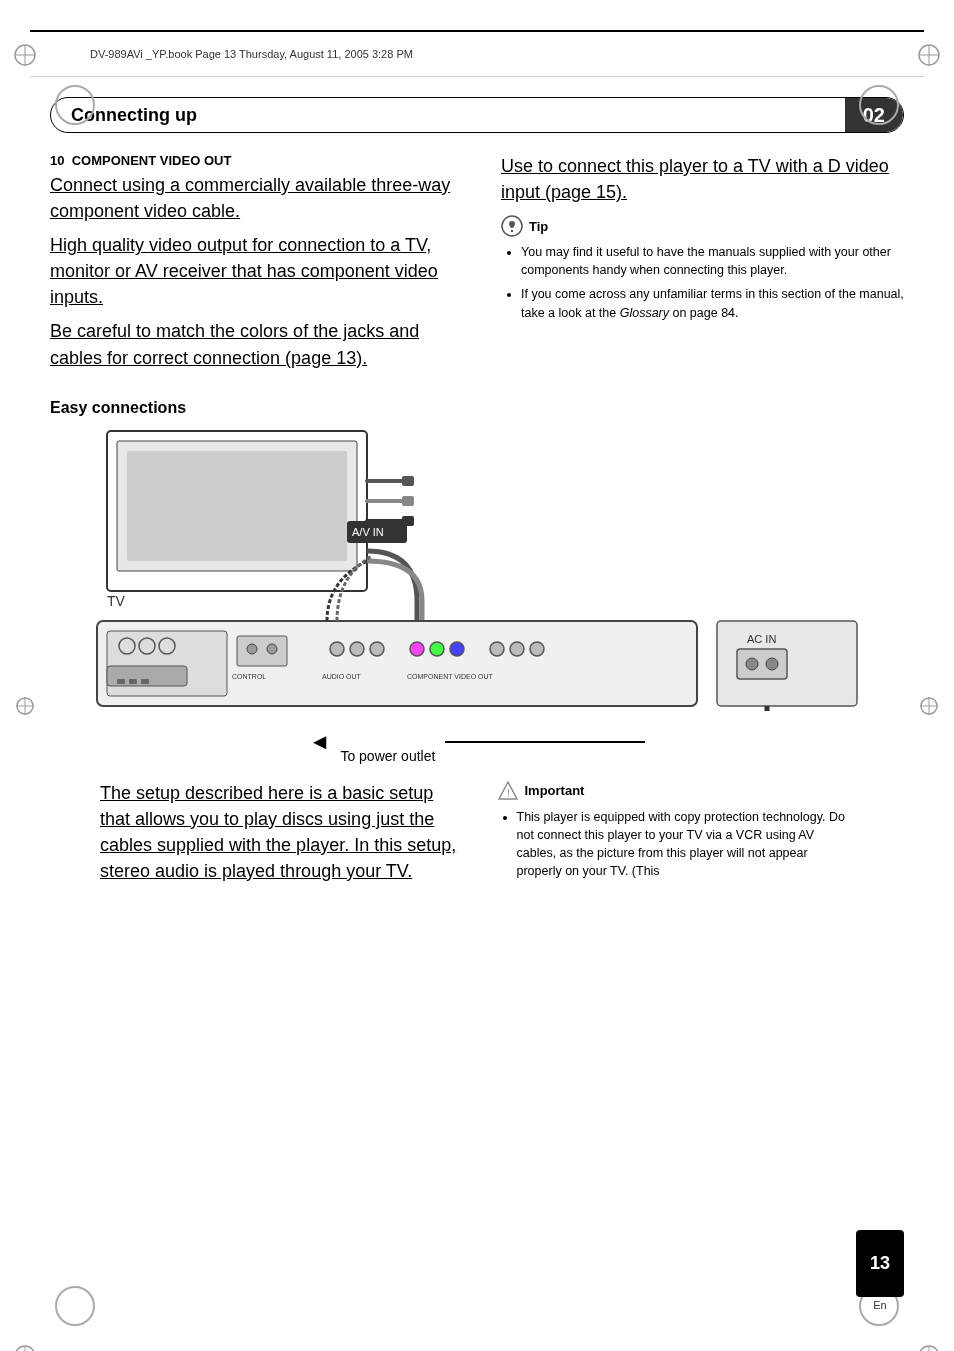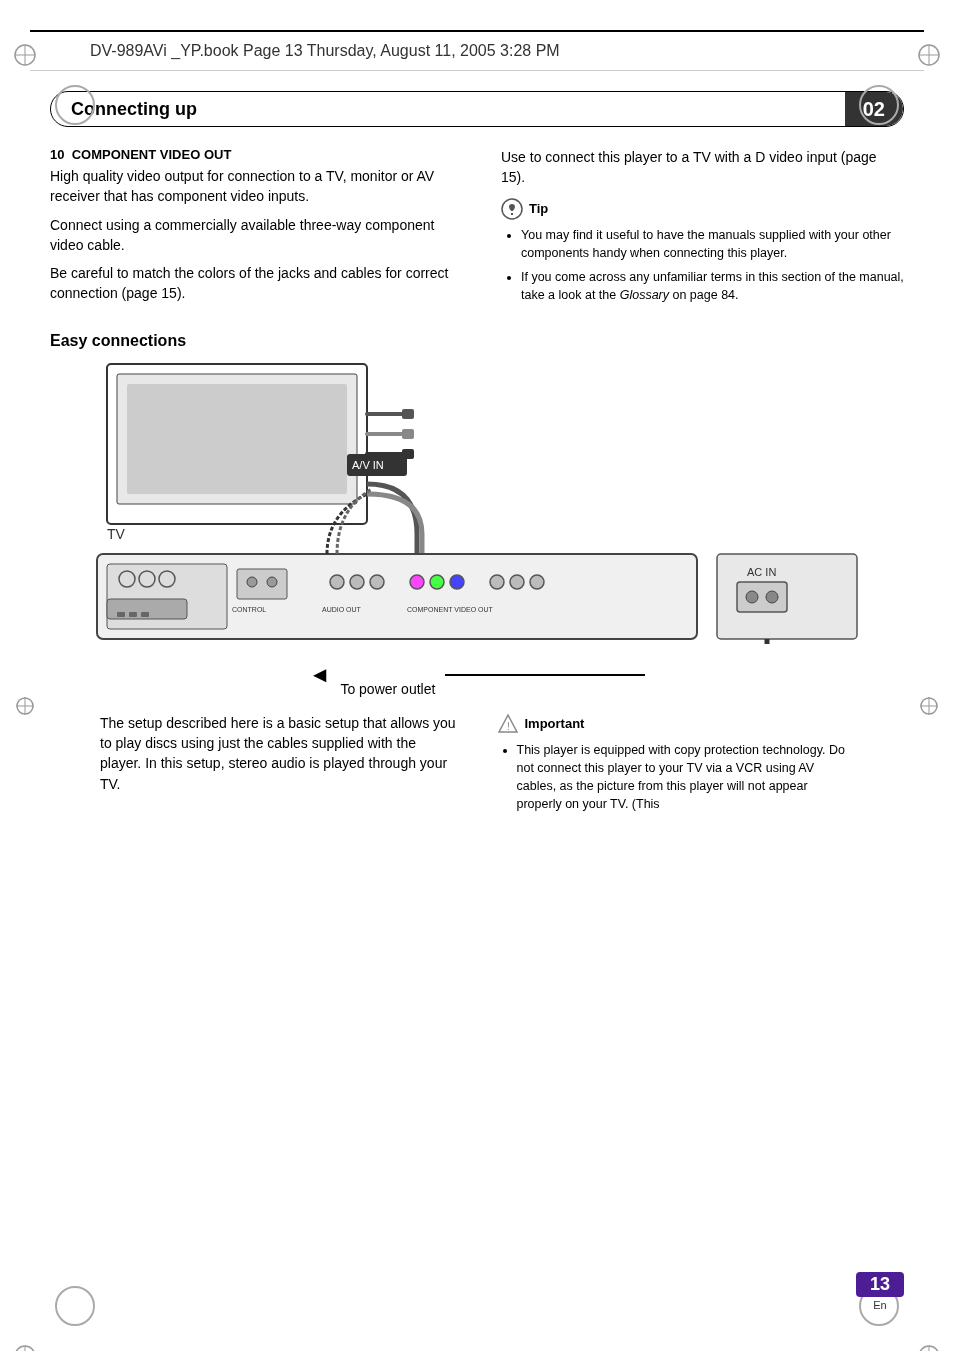--- a/index.html
+++ b/index.html
@@ -18,22 +18,22 @@
       min-height: 1351px;
       background: #fff;
       padding: 0;
       position: relative;
     }
 
     
     .meta-bar {
       border-top: 2px solid #000;
       border-bottom: 1px solid #ccc;
-      padding: 10px 60px;
-      font-size: 16px;
+      padding: 16px 60px;
+      font-size: 11px;
       color: #333;
       margin: 30px 30px 0 30px;
     }
 
     
     .reg-mark {
       position: absolute;
       width: 30px;
       height: 30px;
       display: flex;
@@ -119,21 +119,22 @@
 
     .section-title {
       font-weight: bold;
       font-size: 13px;
       margin-bottom: 4px;
     }
 
     p {
       margin-bottom: 8px;
       line-height: 1.45;
-      font-size: 14px;
+      font-size: 18px;
+      text-decoration: underline;
     }
 
     .tip-box {
       margin-top: 10px;
     }
 
     .tip-header {
       display: flex;
       align-items: center;
       gap: 6px;
@@ -255,23 +256,23 @@
     .page-number-area {
       position: absolute;
       bottom: 70px;
       right: 50px;
       display: flex;
       flex-direction: column;
       align-items: center;
     }
 
     .page-badge {
-      background: #4c1d95;
+      background: #000000;
       color: #fff;
-      padding: 2px 14px;
+      padding: 23px 14px;
       font-size: 18px;
       font-weight: bold;
       border-radius: 4px;
     }
 
     .page-lang {
       font-size: 11px;
       margin-top: 2px;
       color: #333;
     }
@@ -347,23 +348,23 @@
     </div>
   </div>
 
   <div class="content-area">
     <div class="left-col">
 
       <div class="section-title">
         <span>10</span>&nbsp;&nbsp;<span>COMPONENT VIDEO OUT</span>
       </div>
 
+      <p>Connect using a commercially available three-way component video cable.</p>
       <p>High quality video output for connection to a TV, monitor or AV receiver that has component video inputs.</p>
-      <p>Connect using a commercially available three-way component video cable.</p>
-      <p>Be careful to match the colors of the jacks and cables for correct connection (page 15).</p>
+      <p>Be careful to match the colors of the jacks and cables for correct connection (page 13).</p>
 
 
     </div>
 
     <div class="right-col">
       <p>Use to connect this player to a TV with a D video input (page 15).</p>
 
       <div class="tip-box">
         <div class="tip-header">
           <svg class="tip-icon" viewBox="0 0 22 22">

